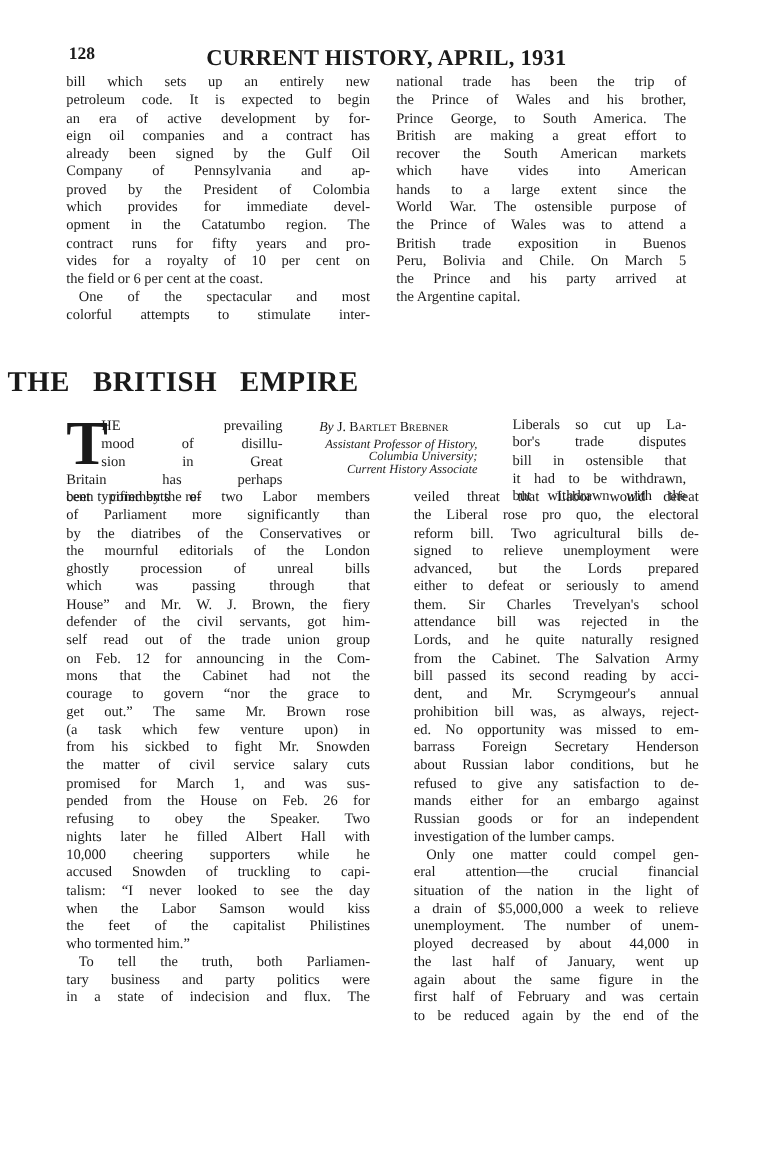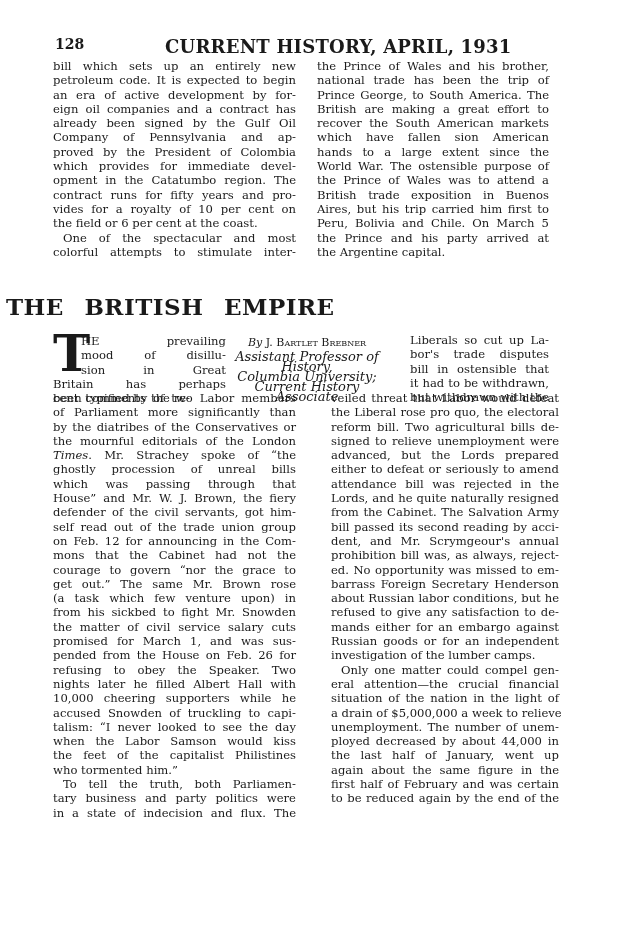--- a/index.html
+++ b/index.html
@@ -1,18 +1,18 @@
 <!DOCTYPE html>
 <html><head>
 <meta charset="utf-8">
 <style>
   html, body { margin: 0; padding: 0; background: #ffffff; }
   body { width: 624px; height: 926px; position: relative; overflow: hidden;
          font-family: "DejaVu Serif", "Liberation Serif", serif; color: #1a1a1a; }
-  .page { position: absolute; left: 0; top: 0; width: 624px; height: 910px; }
+  .page { position: absolute; left: 0; top: 0; width: 624px; height: 910px; font-family: Liberation Serif, serif; }
   .running-head { position: absolute; top: 36px; left: 55px; width: 520px; height: 20px; }
   .page-num { position: absolute; left: 0; top: 0; font-weight: bold; font-size: 14px; }
   .journal { position: absolute; left: 110px; top: 0; font-weight: bold; font-size: 18px; letter-spacing: 0.2px; }
   .col { position: absolute; font-size: 11.6px; line-height: 14.3px; text-align: justify; }
   .col .line { display: block; white-space: nowrap; text-align: justify; text-align-last: justify; height: 14.3px; }
   .col .line.last { text-align-last: left; }
   .col .line.indent { padding-left: 10px; }
   .top-left { left: 53px; top: 59px; width: 243px; }
   .top-right { left: 317px; top: 59px; width: 232px; }
   .headline { position: absolute; top: 293px; left: 0; width: 624px; 
@@ -21,21 +21,21 @@
   .dropcap-block { position: absolute; left: 53px; top: 334px; width: 173px; }
   .dropcap { position: absolute; left: 0; top: -1px; font-size: 50px; line-height: 42px; font-weight: bold; }
   .dc-line { display: block; white-space: nowrap; font-size: 11.6px; line-height: 14.3px; height: 14.3px;
              text-align: justify; text-align-last: justify; }
   .dc-line.inset { margin-left: 28px; }
   .dc-line.last { text-align-last: left; }
   .byline { position: absolute; left: 232px; top: 336px; width: 150px; text-align: center; }
   .byline .name { font-size: 11px; display: block; margin-bottom: 3px; }
   .byline .name i { font-style: italic; margin-top: 32px; }
   .byline .name .sc { font-variant: small-caps; }
-  .byline .aff { font-style: italic; font-size: 13px; line-height: 10px; display: block; }
+  .byline .aff { font-style: italic; font-size: 10px; line-height: 10px; display: block; text-align: right; }
   .right-top { left: 410px; top: 333px; width: 139px; }
   .left-main { left: 53px; top: 391px; width: 243px; }
   .right-main { left: 321px; top: 391px; width: 228px; margin-left: 10px; }
   em { font-style: italic; }
 </style>
 </head>
 <body>
 
 <div class="page">
 
@@ -55,31 +55,30 @@
     <span class="line">which provides for immediate devel-</span>
     <span class="line">opment in the Catatumbo region. The</span>
     <span class="line">contract runs for fifty years and pro-</span>
     <span class="line">vides for a royalty of 10 per cent on</span>
     <span class="line last">the field or 6 per cent at the coast.</span>
     <span class="line indent">One of the spectacular and most</span>
     <span class="line">colorful attempts to stimulate inter-</span>
   </div>
 
   <div class="col top-right">
+    <span class="line">national trade has been the trip of</span>
     <span class="line">the Prince of Wales and his brother,</span>
-    <span class="line">national trade has been the trip of</span>
     <span class="line">Prince George, to South America. The</span>
     <span class="line">British are making a great effort to</span>
     <span class="line">recover the South American markets</span>
-    <span class="line">which have fallen sion American</span>
+    <span class="line">which have vides into American</span>
     <span class="line">hands to a large extent since the</span>
     <span class="line">World War. The ostensible purpose of</span>
     <span class="line">the Prince of Wales was to attend a</span>
     <span class="line">British trade exposition in Buenos</span>
-    <span class="line">Aires, but his trip carried him first to</span>
     <span class="line">Peru, Bolivia and Chile. On March 5</span>
     <span class="line">the Prince and his party arrived at</span>
     <span class="line last">the Argentine capital.</span>
   </div>
 
   <div class="headline">
     <span>THE</span>
     <span>BRITISH</span>
     <span>EMPIRE</span>
   </div>
@@ -110,21 +109,20 @@
     <span class="line">bill in ostensible that</span>
     <span class="line">it had to be withdrawn,</span>
     <span class="line">but withdrawn with the</span>
   </div>
 
   <div class="col left-main">
     <span class="line">cent comments of two Labor members</span>
     <span class="line">of Parliament more significantly than</span>
     <span class="line">by the diatribes of the Conservatives or</span>
     <span class="line">the mournful editorials of the London</span>
-    <span class="line"><em>Times</em>. Mr. Strachey spoke of “the</span>
     <span class="line">ghostly procession of unreal bills</span>
     <span class="line">which was passing through that</span>
     <span class="line">House” and Mr. W. J. Brown, the fiery</span>
     <span class="line">defender of the civil servants, got him-</span>
     <span class="line">self read out of the trade union group</span>
     <span class="line">on Feb. 12 for announcing in the Com-</span>
     <span class="line">mons that the Cabinet had not the</span>
     <span class="line">courage to govern “nor the grace to</span>
     <span class="line">get out.” The same Mr. Brown rose</span>
     <span class="line">(a task which few venture upon) in</span>
@@ -145,20 +143,21 @@
     <span class="line">in a state of indecision and flux. The</span>
   </div>
 
   <div class="col right-main">
     <span class="line">veiled threat that Labor would defeat</span>
     <span class="line">the Liberal rose pro quo, the electoral</span>
     <span class="line">reform bill. Two agricultural bills de-</span>
     <span class="line">signed to relieve unemployment were</span>
     <span class="line">advanced, but the Lords prepared</span>
     <span class="line">either to defeat or seriously to amend</span>
+    <span class="line">them. Sir Charles Trevelyan's school</span>
     <span class="line">attendance bill was rejected in the</span>
     <span class="line">Lords, and he quite naturally resigned</span>
     <span class="line">from the Cabinet. The Salvation Army</span>
     <span class="line">bill passed its second reading by acci-</span>
     <span class="line">dent, and Mr. Scrymgeour's annual</span>
     <span class="line">prohibition bill was, as always, reject-</span>
     <span class="line">ed. No opportunity was missed to em-</span>
     <span class="line">barrass Foreign Secretary Henderson</span>
     <span class="line">about Russian labor conditions, but he</span>
     <span class="line">refused to give any satisfaction to de-</span>

